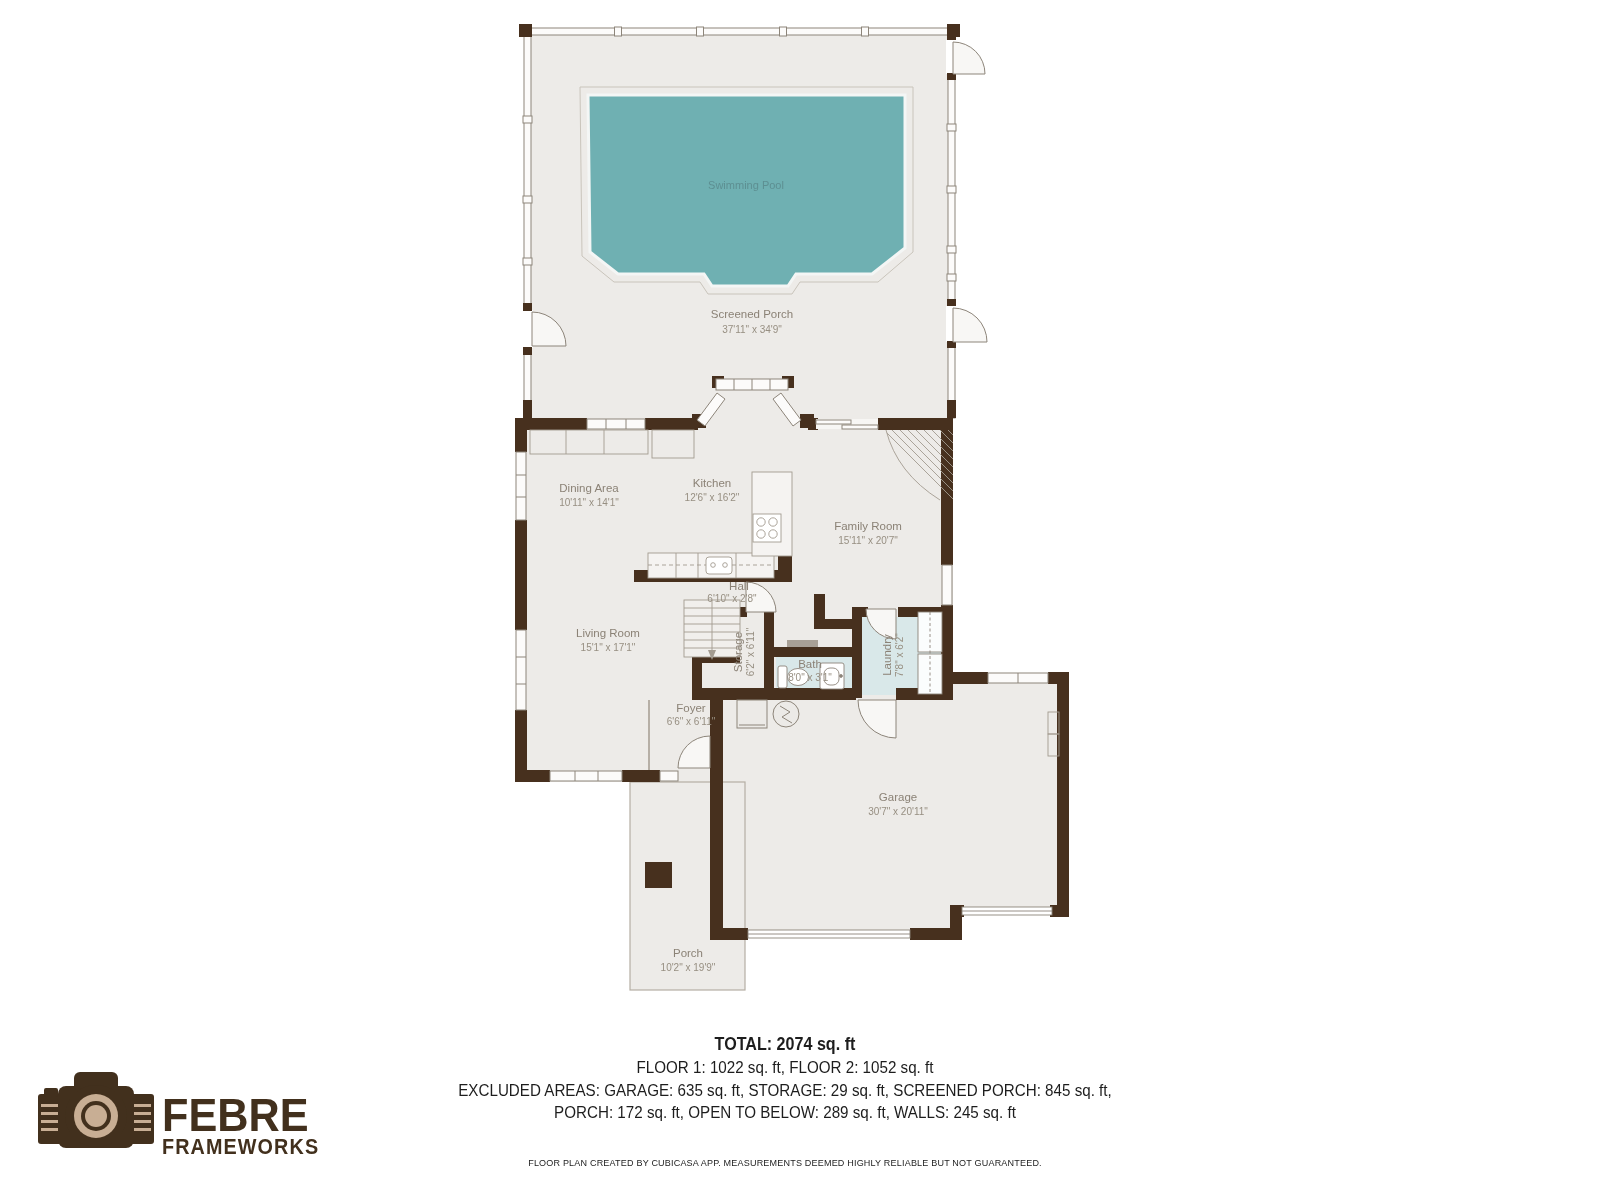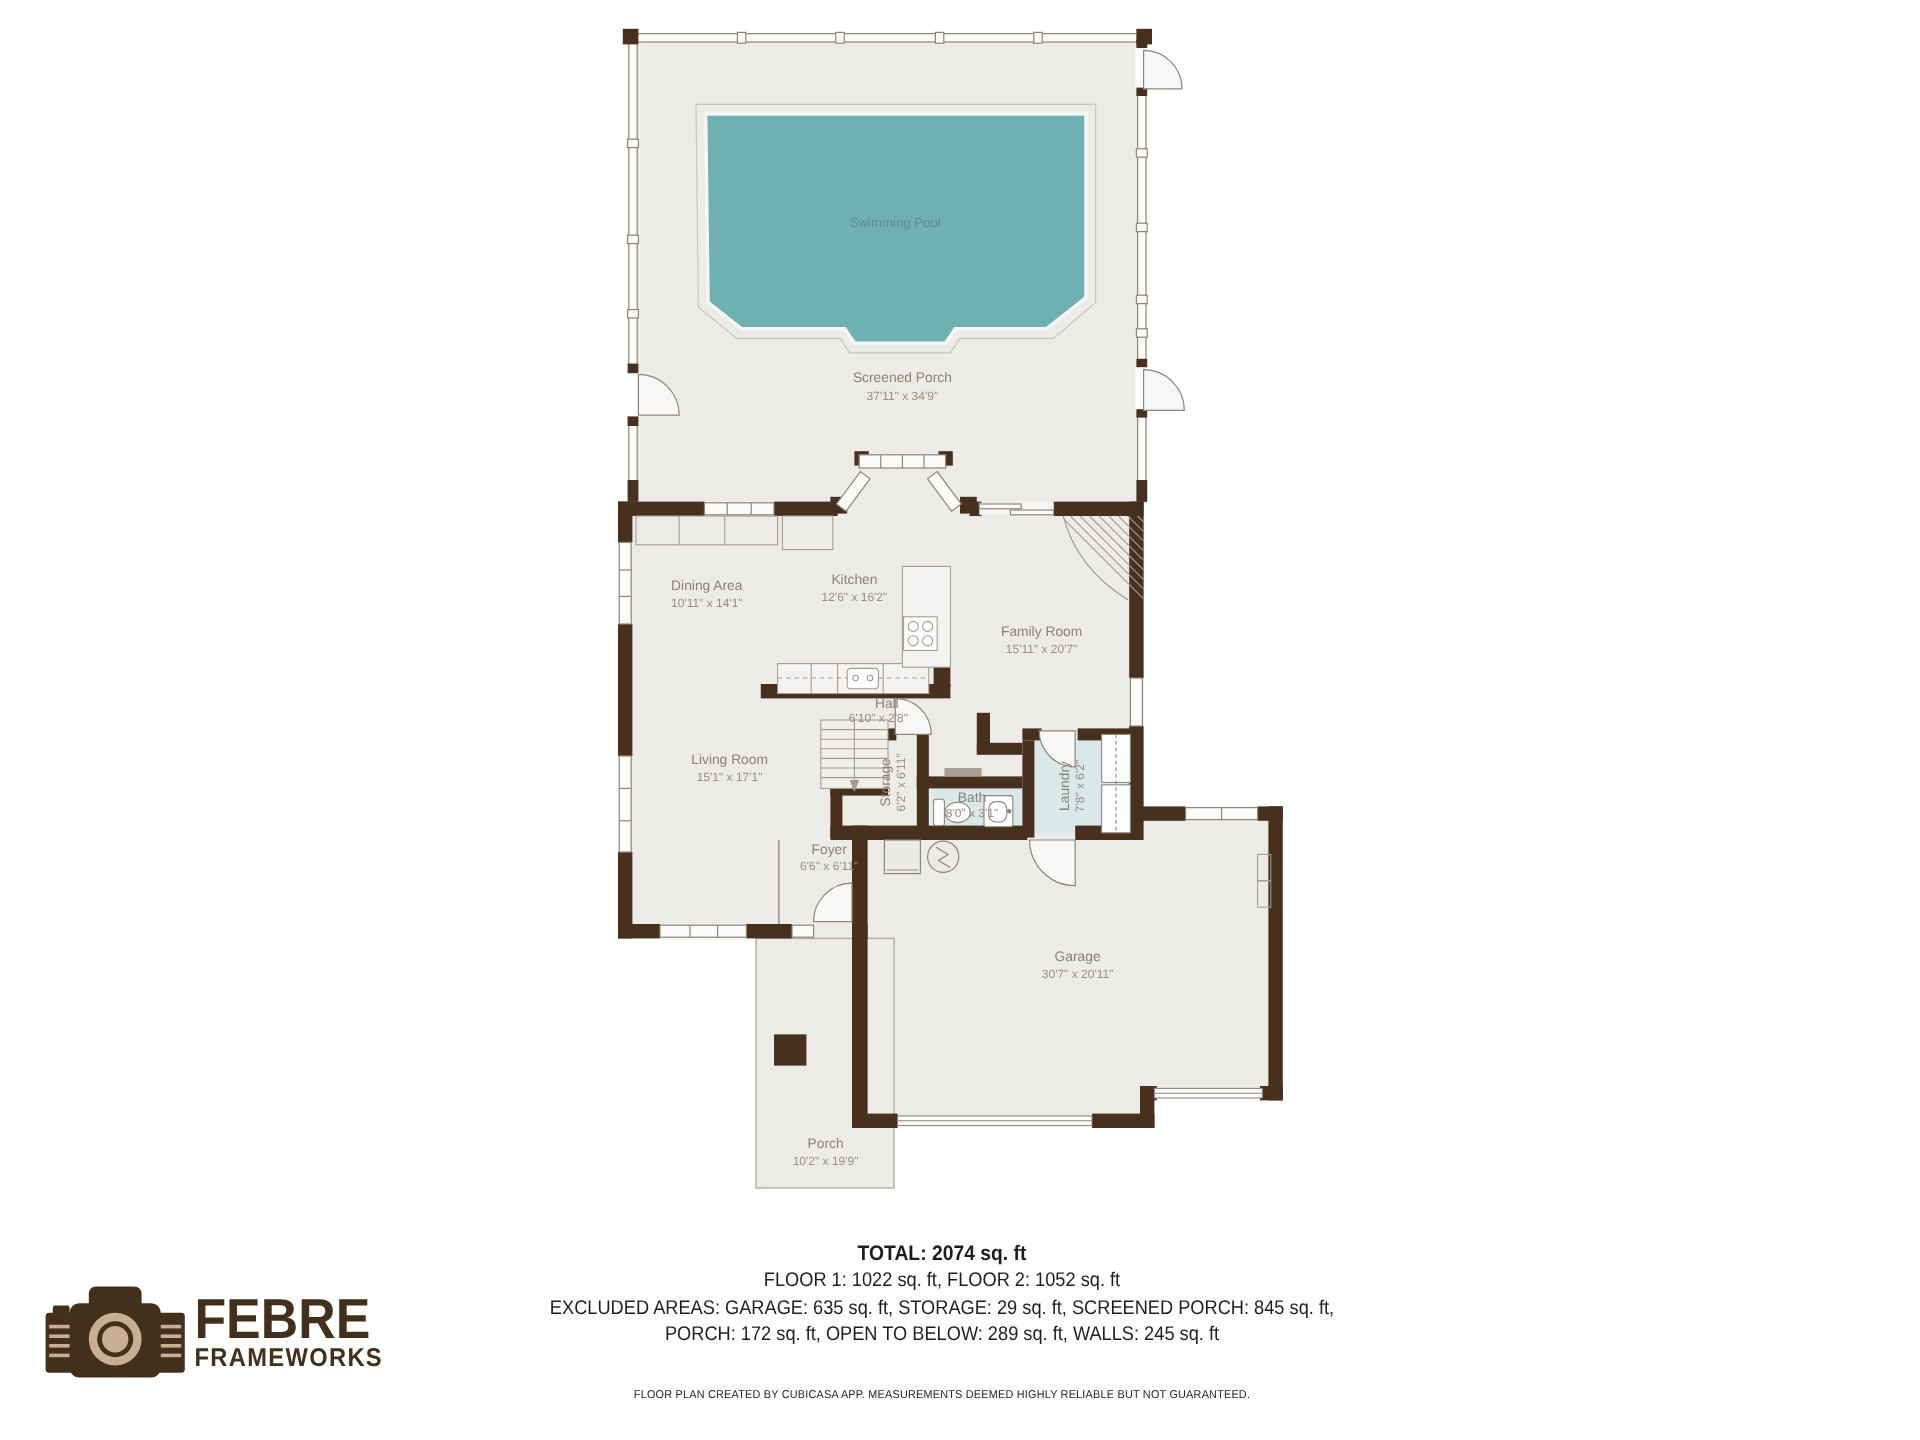--- a/index.html
+++ b/index.html
@@ -10,21 +10,21 @@
   .dim{font-size:10px;fill:#978f82;text-anchor:middle;}
   .pool-lbl{font-size:11px;fill:#5d8f92;text-anchor:middle;}
   .watermark{position:absolute;left:1473px;top:577px;font-size:21px;font-weight:500;
              color:#e9eceb;letter-spacing:.5px;}
   .summary{position:absolute;left:285px;top:1033px;width:1000px;text-align:center;
            color:#1d1d1d;transform:scaleX(.92);}
   .summary .total{font-size:17.5px;font-weight:bold;line-height:23px;}
   .summary .line{font-size:16.5px;line-height:22.5px;}
   .disclaimer{position:absolute;left:285px;top:1157px;width:1000px;text-align:center;
               font-size:9.5px;color:#222;letter-spacing:.2px;transform:scaleX(.95);}
-  .logo{position:absolute;left:36px;top:1060px;display:flex;align-items:center;gap:6px;}
+  .logo{position:absolute;left:36px;top:1060px;display:flex;align-items:flex-end;gap:6px;}
   .logo-text{display:flex;flex-direction:column;transform:scaleX(.92);transform-origin:left;}
   .logo-brand{font-size:47px;font-weight:bold;color:#42301d;line-height:.92;letter-spacing:0px;}
   .logo-sub{font-size:21.5px;font-weight:bold;color:#42301d;letter-spacing:1.2px;line-height:1.1;}
 </style>
 </head>
 <body>
 
 <div class="canvas">
 
 <svg width="1600" height="1040" viewBox="0 0 1600 1040">

